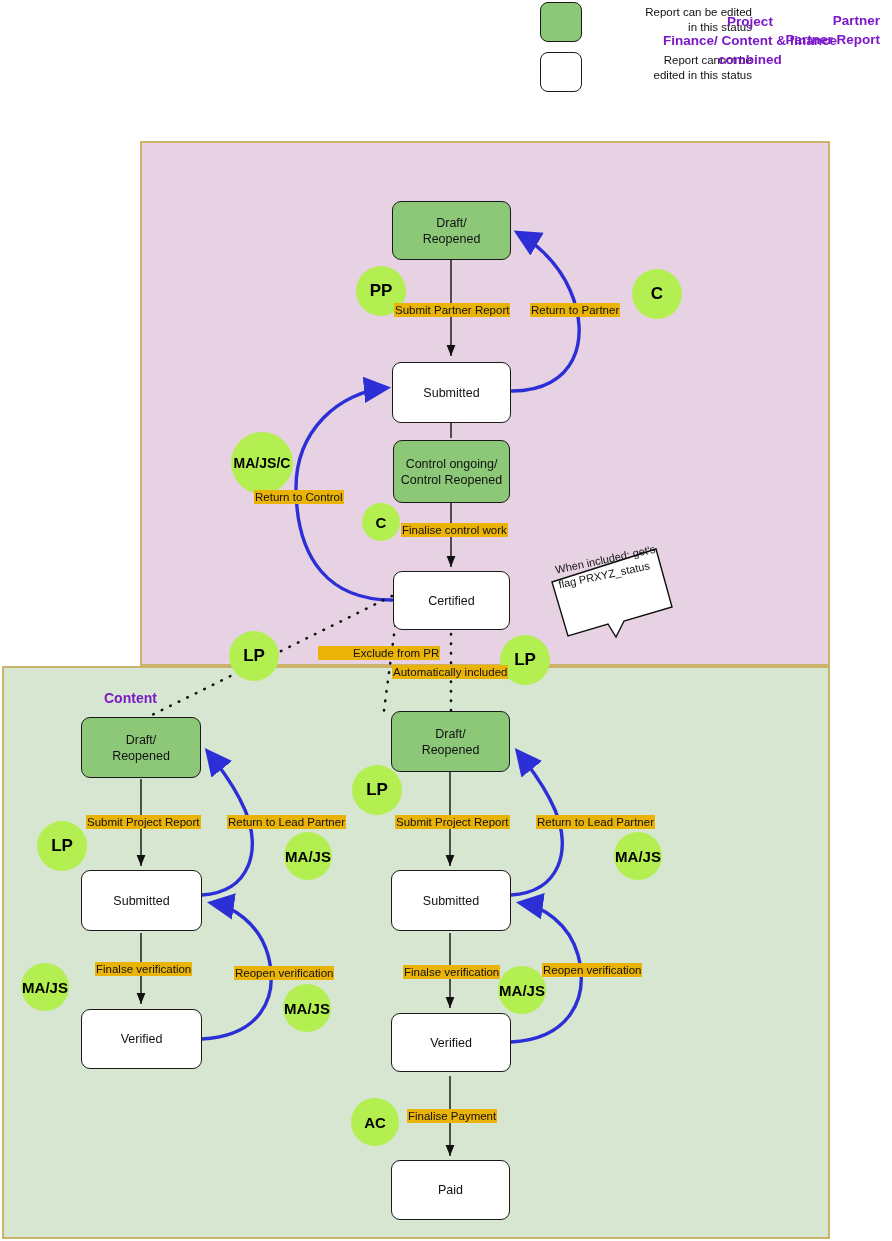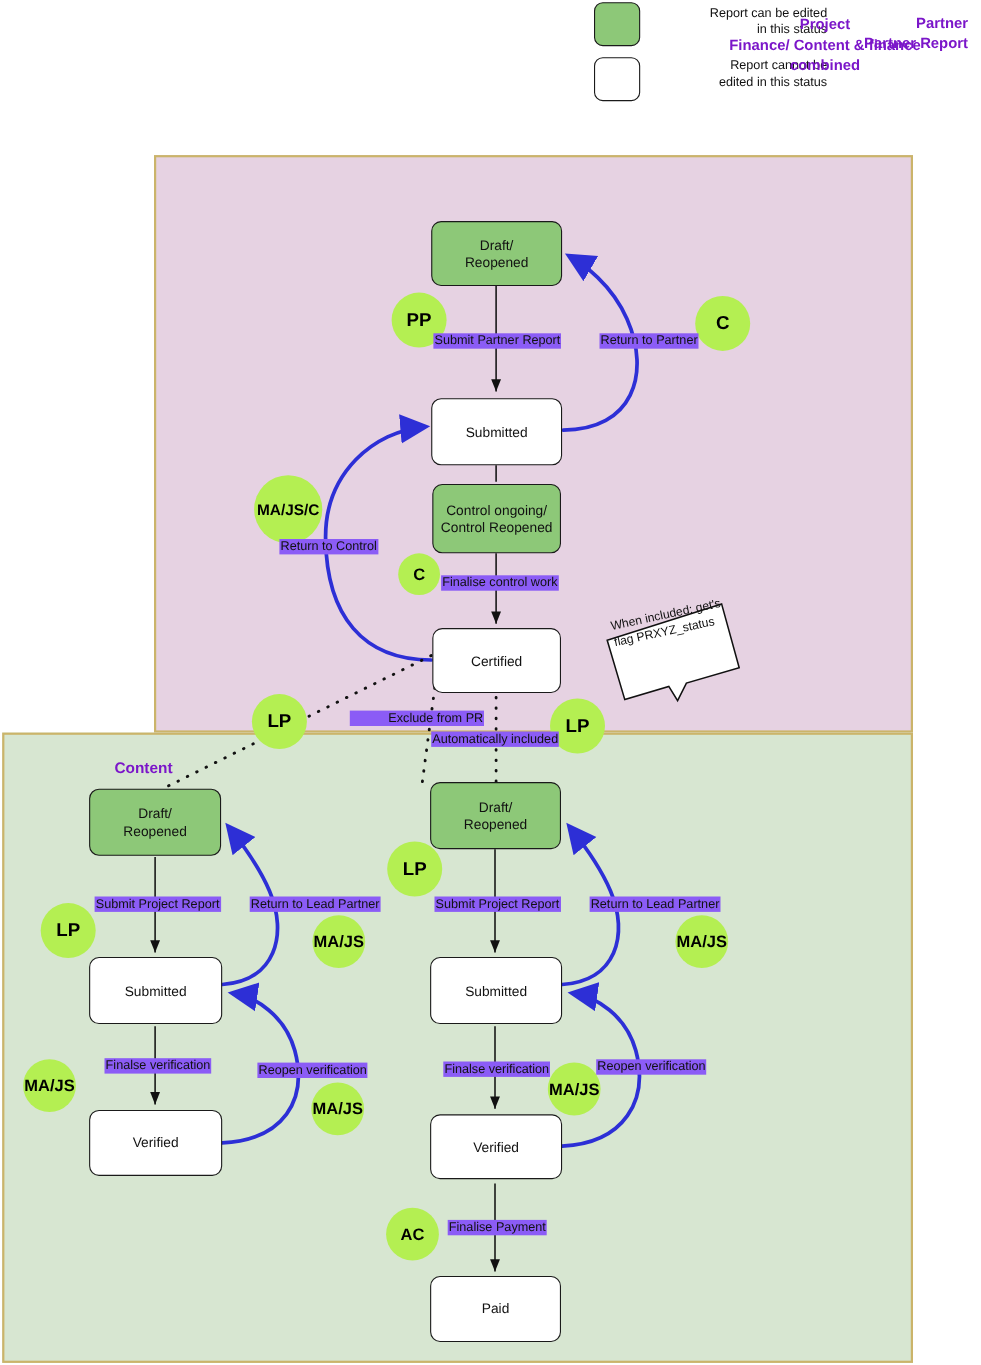--- a/index.html
+++ b/index.html
@@ -30,21 +30,21 @@
   
   .role{position:absolute;border-radius:50%;background:#b4ef52;
         display:flex;align-items:center;justify-content:center;
         font-weight:bold;color:#000;}
   .role.big{width:50px;height:50px;font-size:17px;}
   .role.med{width:48px;height:48px;font-size:15px;}
   .role.wide{width:62px;height:62px;font-size:14px;}
   .role.sm{width:38px;height:38px;font-size:15px;}
 
   
-  .elabel{position:absolute;background:#8b5cf6;color:#111;font-size:11.5px;
+  .elabel{position:absolute;background:#eab308;color:#111;font-size:11.5px;
           line-height:14px;padding:0 1px;white-space:nowrap;}
 
   
   #callout{position:absolute;left:546px;top:545px;width:120px;height:82px;}
   #callout .cotext{position:absolute;left:8px;top:18px;width:112px;
         font-size:11px;line-height:15px;color:#111;
         transform:rotate(-12deg);transform-origin:0 0;white-space:pre-line;}
 
   svg{position:absolute;left:0;top:0;width:892px;height:1241px;overflow:visible;}
 
@@ -137,21 +137,21 @@
   <div class="role big" style="left:356px;top:266px;">PP</div>
 
   <div class="role big" style="left:632px;top:269px;">C</div>
 
   <div class="role wide" style="left:231px;top:432px;">MA/JS/C</div>
 
   <div class="role sm" style="left:362px;top:503px;">C</div>
 
   <div class="elabel" style="left:394px;top:303px;">Submit Partner Report</div>
 
-  <div class="elabel" style="left:545px;top:303px;">Return to Partner</div>
+  <div class="elabel" style="left:530px;top:303px;">Return to Partner</div>
 
   <div class="elabel" style="left:254px;top:490px;">Return to Control</div>
 
   <div class="elabel" style="left:401px;top:523px;">Finalise control work</div>
 
   <div id="callout">
     <svg viewBox="0 0 130 92" style="position:absolute;left:0;top:0;width:130px;height:92px;">
       <path d="M6,37 L110,4 L126,62 L78,76 L70,92 L62,79 L22,91 z" fill="#ffffff" stroke="#111" stroke-width="1.4"></path>
     </svg>
     <div class="cotext">When included: get's

